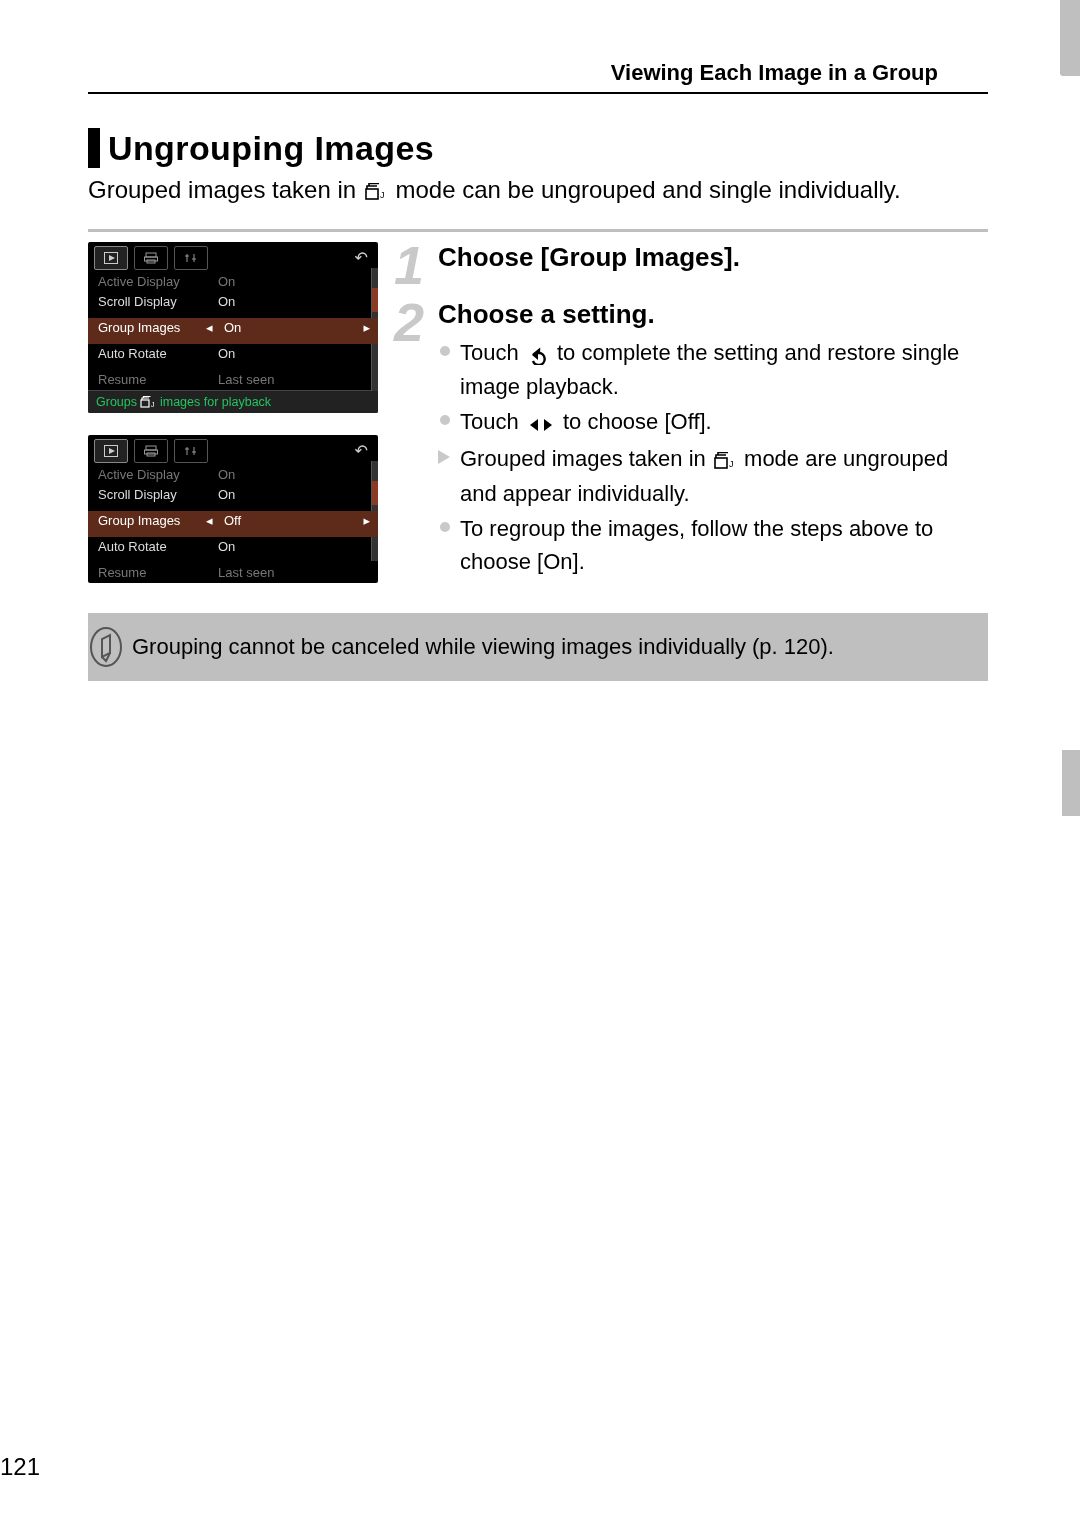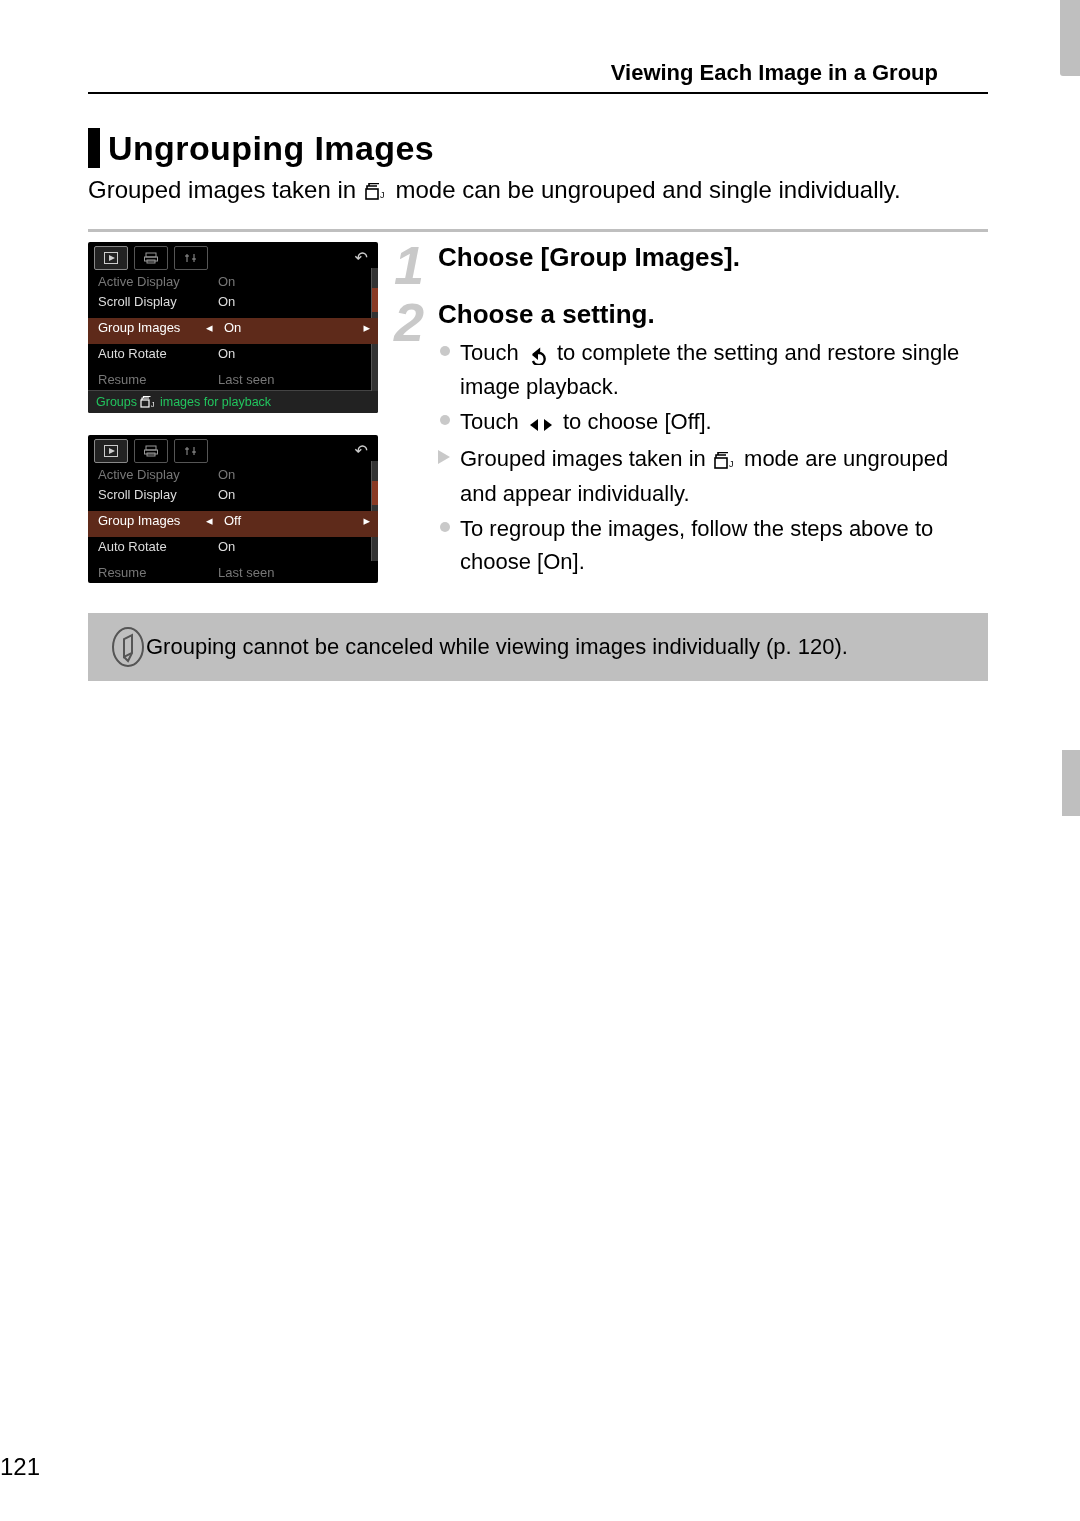--- a/index.html
+++ b/index.html
@@ -39,21 +39,21 @@
   .step li{position:relative;padding-left:22px;font-size:22px;line-height:1.5;margin-bottom:2px;}
   .step li.dot::before{content:"";position:absolute;left:2px;top:10px;width:10px;height:10px;background:#c9c9c9;border-radius:50%;}
   .step li.tri::before{content:"";position:absolute;left:0px;top:8px;width:0;height:0;border-left:12px solid #c9c9c9;border-top:7px solid transparent;border-bottom:7px solid transparent;}
   .func-txt{font-family:Arial;font-weight:500;letter-spacing:0.5px;}
   .menu-txt{font-family:Arial;font-weight:500;letter-spacing:2px;}
   .playtab-icon{display:inline-block;width:22px;height:18px;border:2px solid #000;position:relative;vertical-align:middle;margin:0 2px;}
   .playtab-icon::after{content:"";position:absolute;left:6px;top:3px;border-left:10px solid #000;border-top:6px solid transparent;border-bottom:6px solid transparent;}
   .lr-arrows{display:inline-block;vertical-align:middle;margin:0 3px;}
   .back-icon{display:inline-block;vertical-align:middle;margin:0 2px;}
   .burst-icon{display:inline-block;vertical-align:middle;margin:0 2px;font-size:22px;position:relative;top:-1px;}
-  .note-box{background:#bfbfbf;display:flex;align-items:center;padding:12px 14px;margin-top:8px;text-align:right;}
+  .note-box{background:#bfbfbf;display:flex;align-items:center;padding:12px 0;margin-top:8px;}
   .note-icon{width:44px;flex:none;}
   .note-text{font-size:22px;}
   .page-num{position:absolute;bottom:40px;width:100%;font-size:24px;}
   .side-tab{position:absolute;right:0;top:750px;width:18px;height:66px;background:#bfbfbf;}
   svg{vertical-align:middle;}
 </style>
 </head>
 <body>
 
 <div class="tab-mark"></div>

